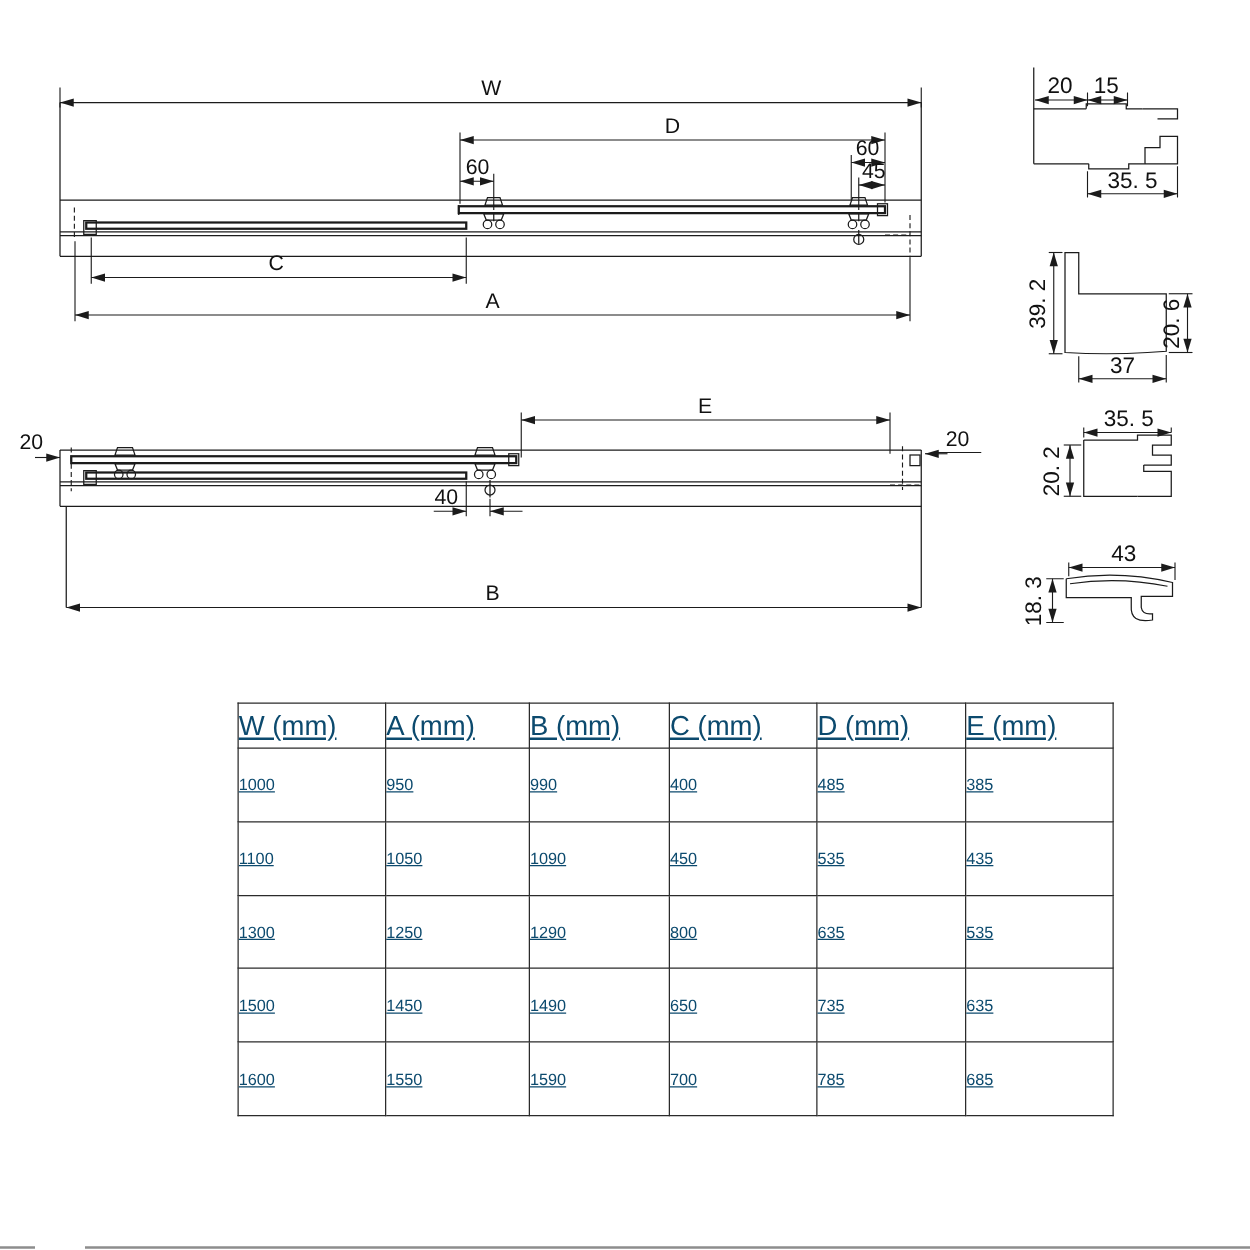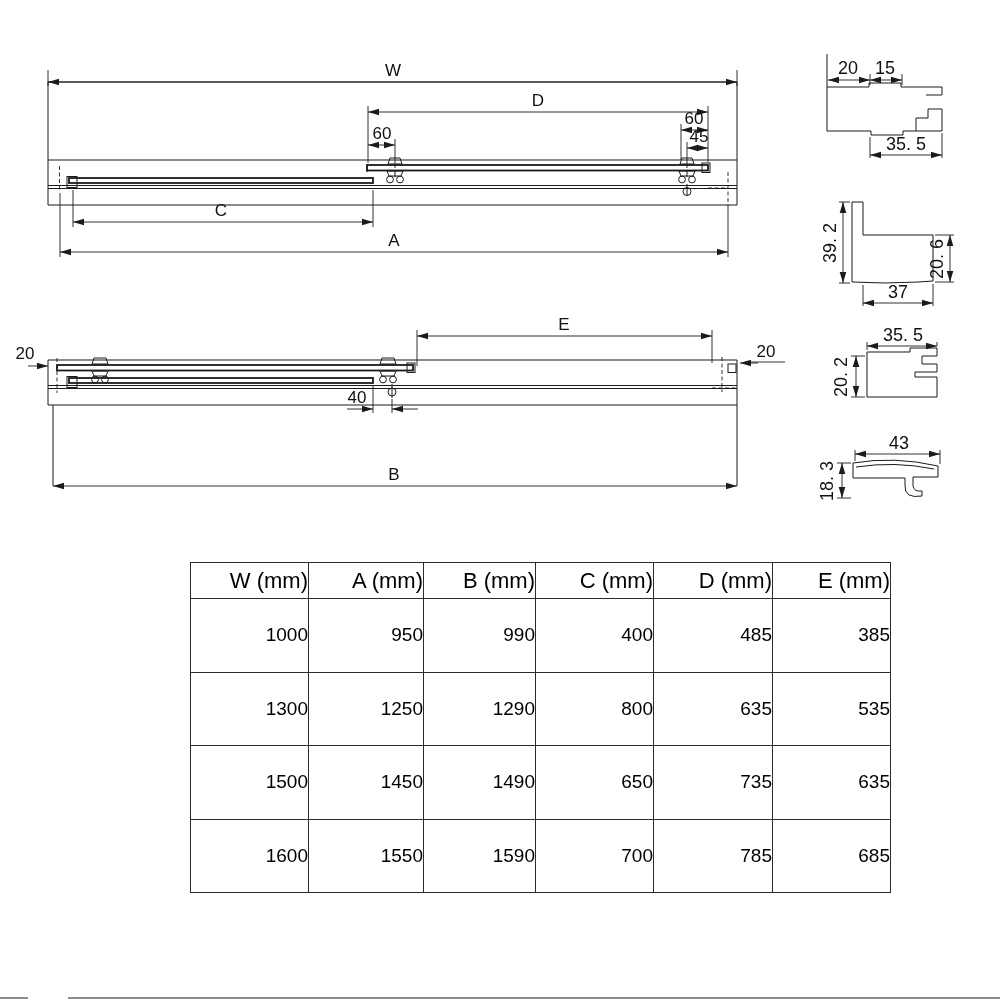--- a/index.html
+++ b/index.html
@@ -8,24 +8,24 @@
   
   .ln{stroke:#1b1b1b;stroke-width:1;fill:none}
   .th{stroke:#1b1b1b;stroke-width:1.8;fill:none}
   .dm{stroke:#1b1b1b;stroke-width:0.9;fill:none}
   .ds{stroke-dasharray:4 2.5}
   .lbl{font-family:"Liberation Sans",sans-serif;font-size:17px;fill:#111;text-anchor:middle}
   .plbl{font-family:"Liberation Sans",sans-serif;font-size:18px;fill:#111;text-anchor:middle}
   
   .spec-table{position:absolute;left:190px;top:562px;width:700px;height:331px;
               border-collapse:collapse;table-layout:fixed;background:#fff;}
-  .spec-table th,.spec-table td{border:1px solid #2b2b2b;text-align:right;vertical-align:middle;
-              color:#000000;font-weight:normal;padding:0;}
+  .spec-table th,.spec-table td{border:1px solid #2b2b2b;text-align:left;vertical-align:middle;
+              color:#0c4a6e;font-weight:normal;padding:0;text-decoration:underline;}
   .spec-table th{height:35px;font-size:22px;}
-  .spec-table td{height:36px;font-size:19px;}
+  .spec-table td{height:36px;font-size:13px;}
   .img-edge{position:absolute;height:2px;background:#8d8d8d;bottom:1px;}
 </style>
 </head>
 <body>
 
 <div class="page">
 
 <svg width="1000" height="545" viewBox="0 0 1000 545">
   <defs>
     <marker id="ar" markerWidth="13" markerHeight="9" refX="12" refY="4.5" orient="auto-start-reverse" markerUnits="userSpaceOnUse">
@@ -316,20 +316,28 @@
   <tbody>
     <tr>
       <td>1000</td>
       <td>950</td>
       <td>990</td>
       <td>400</td>
       <td>485</td>
       <td>385</td>
     </tr>
     <tr>
+      <td>1100</td>
+      <td>1050</td>
+      <td>1090</td>
+      <td>450</td>
+      <td>535</td>
+      <td>435</td>
+    </tr>
+    <tr>
       <td>1300</td>
       <td>1250</td>
       <td>1290</td>
       <td>800</td>
       <td>635</td>
       <td>535</td>
     </tr>
     <tr>
       <td>1500</td>
       <td>1450</td>

